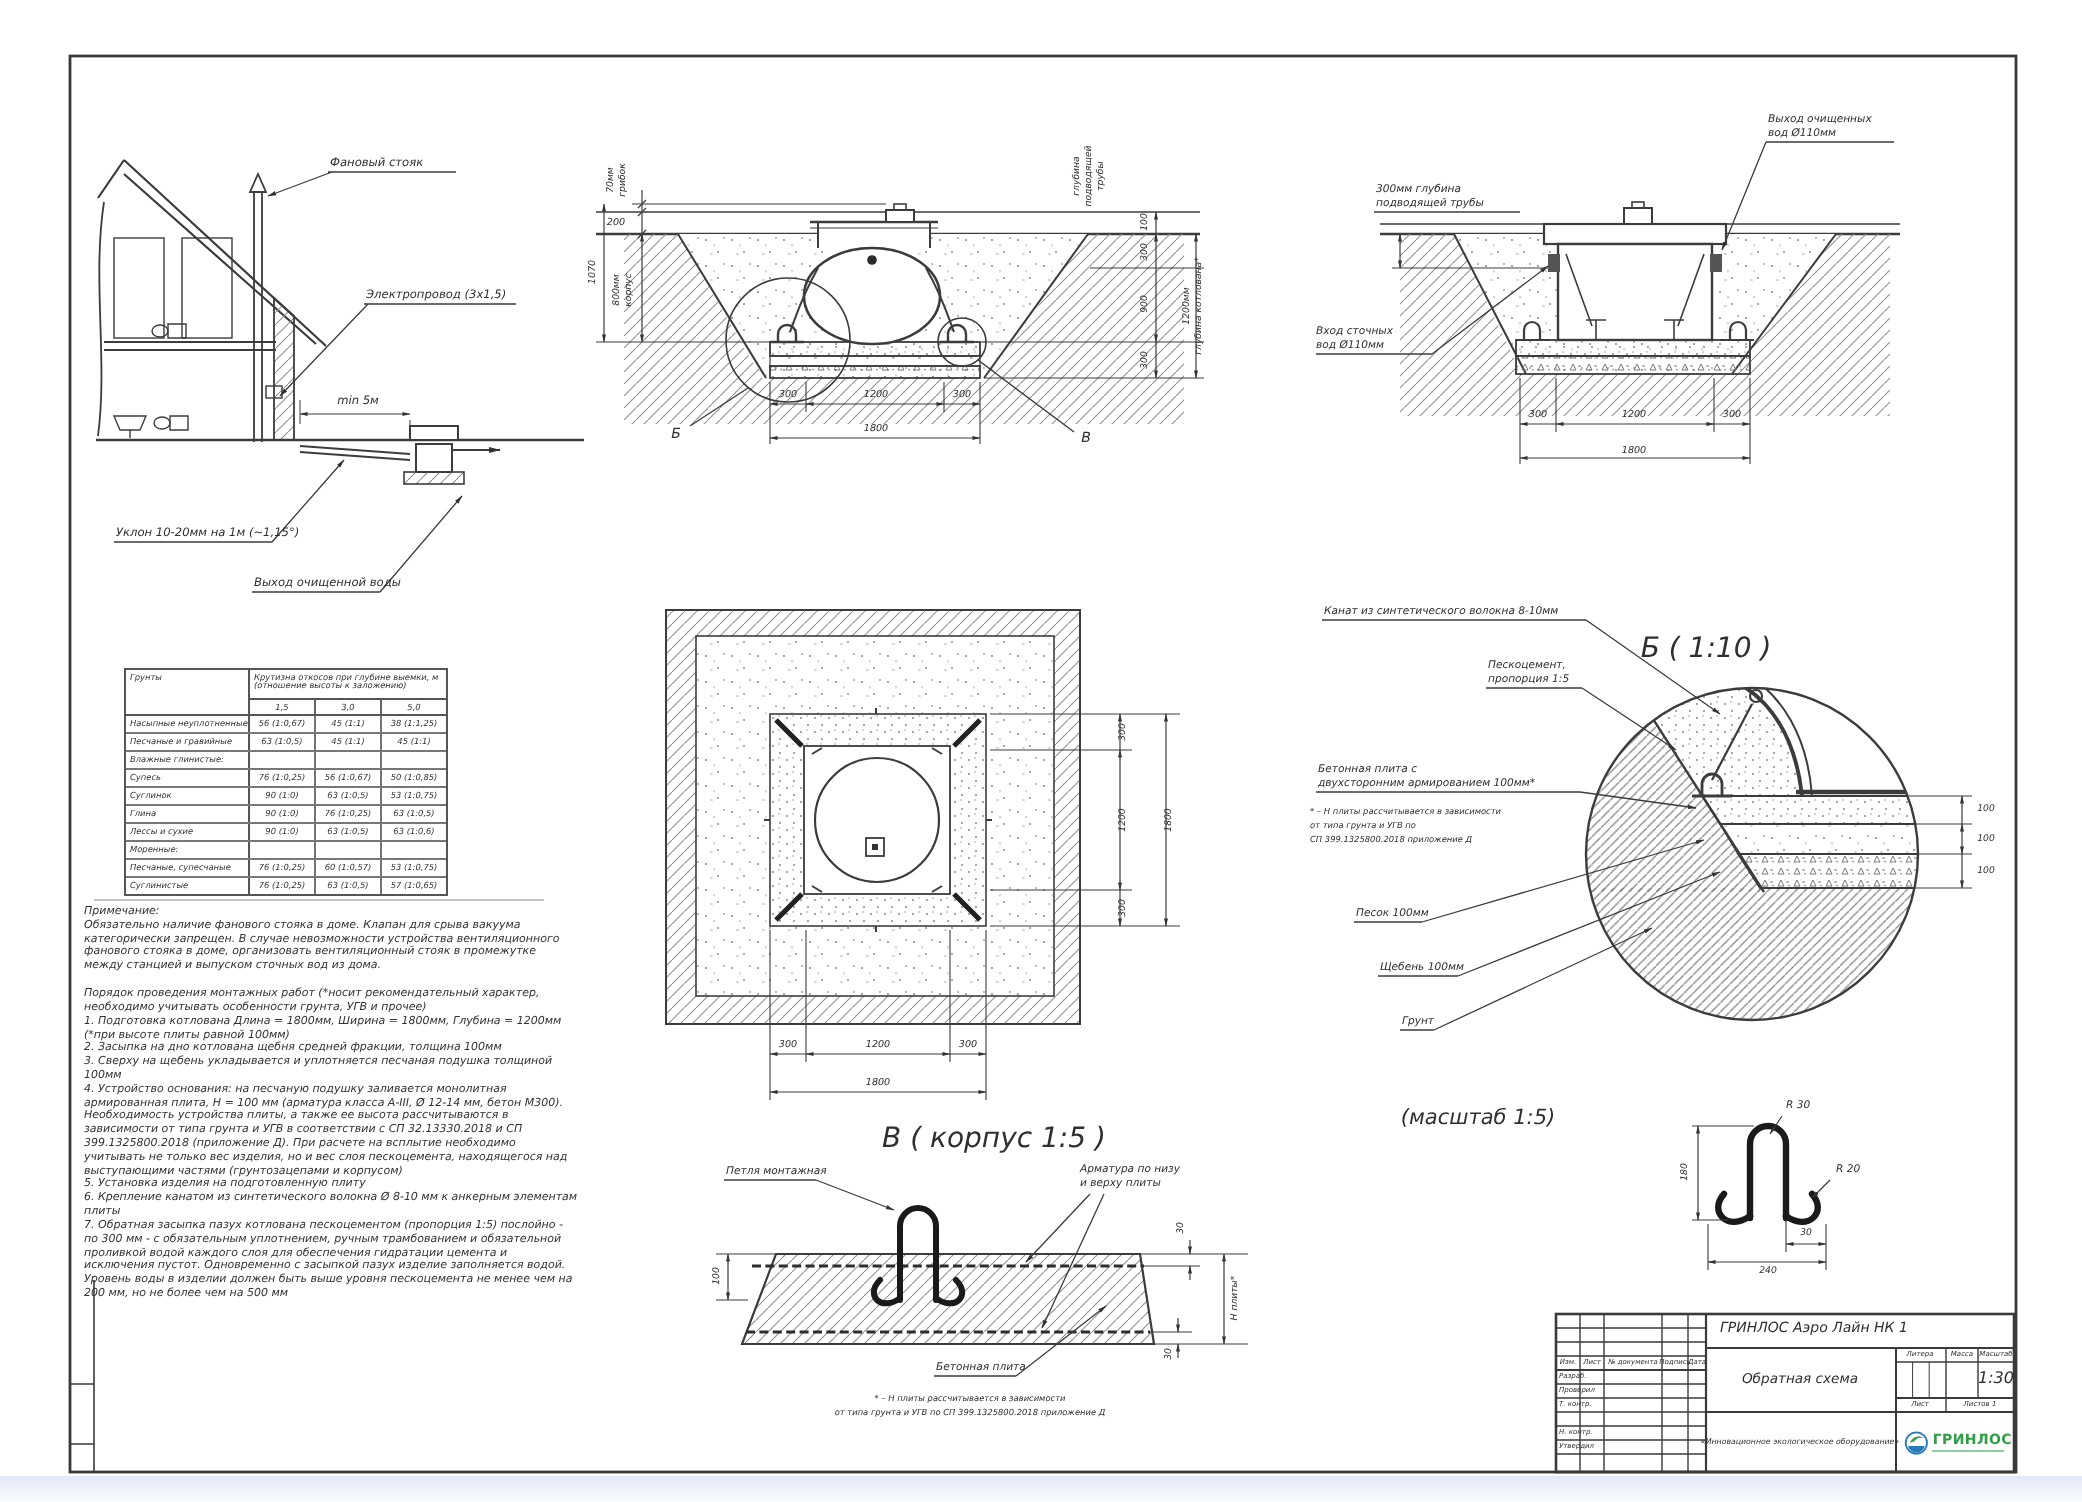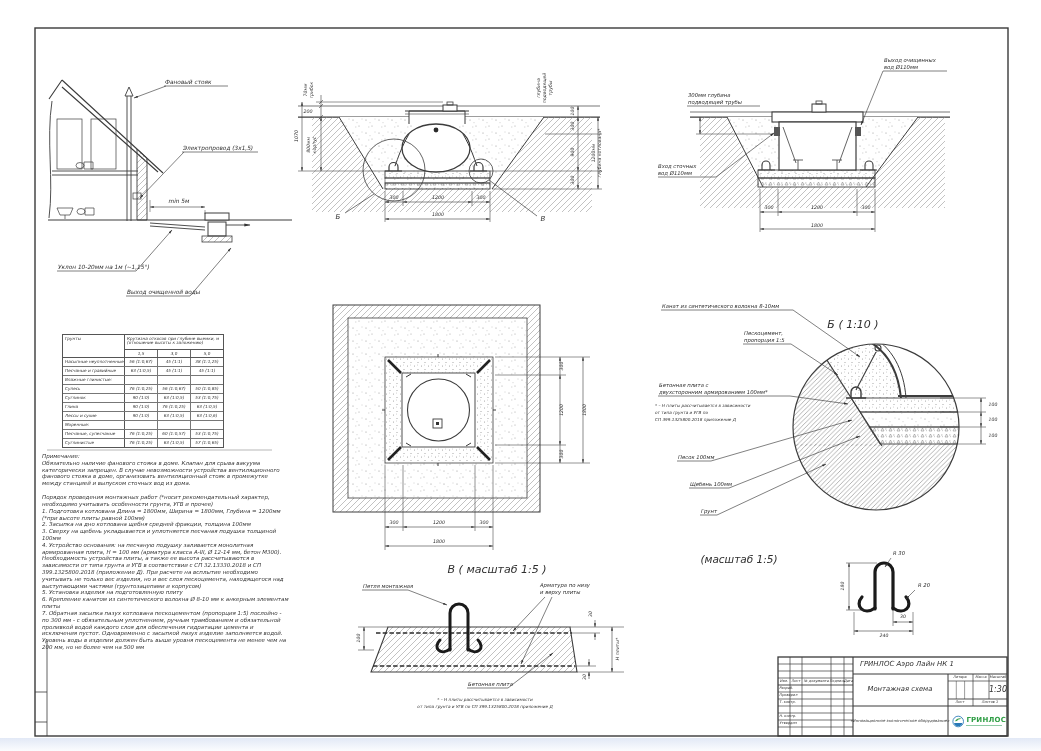--- a/index.html
+++ b/index.html
@@ -3,21 +3,21 @@
 <meta charset="utf-8">
 <style>
   html,body{margin:0;padding:0;background:#fff;}
   .page{position:relative;width:1041px;height:751px;background:#fff;overflow:hidden;font-family:"DejaVu Sans",sans-serif;}
   svg.draw{position:absolute;left:0;top:0;}
   .lab,.lab-l,.vlab{position:absolute;white-space:nowrap;color:#2f2f2f;font-family:"DejaVu Sans",sans-serif;font-style:italic;line-height:1.1;}
   .lab{transform:translate(-50%,-50%);}
   .vlab{transform:translate(-50%,-50%) rotate(-90deg);}
   .f35{font-size:3.5px;} .f39{font-size:3.9px;} .f42{font-size:4.2px;} .f46{font-size:4.6px;}
   .f48{font-size:4.8px;} .f53{font-size:5.3px;} .f58{font-size:5.8px;} .f68{font-size:6.8px;}
-  .f7{font-size:7px;} .f8{font-size:8px;} .f105{font-size:10.5px;} .f11{font-size:11px;text-align:right;}
+  .f7{font-size:7px;} .f8{font-size:8px;} .f105{font-size:10.5px;} .f11{font-size:14px;text-align:right;}
   .soiltable{position:absolute;left:62px;top:334px;width:160px;font:italic 4.2px/1.1 "DejaVu Sans",sans-serif;color:#333;border:1px solid #555;}
   .thead{display:flex;border-bottom:0.8px solid #555;}
   .th-name{width:62px;border-right:0.8px solid #555;padding:2px 1px 1px 2px;box-sizing:border-box;}
   .th-right{flex:1;min-width:0;}
   .th-top{padding:1.5px 2px;height:15px;border-bottom:0.8px solid #555;box-sizing:border-box;}
   .th-bot{display:flex;height:7px;}
   .th-bot .dc{flex:1;text-align:center;line-height:7px;border-right:0.6px solid #666;}
   .th-bot .dc:last-child{border-right:none;}
   .trow{display:flex;height:8px;border-bottom:0.55px solid #777;}
   .trow:last-child{border-bottom:none;}
@@ -379,41 +379,41 @@
   <span class="lab-l f42" style="left:655px;top:404px">* – Н плиты рассчитывается в зависимости</span>
   <span class="lab-l f42" style="left:655px;top:411px">от типа грунта и УГВ по</span>
   <span class="lab-l f42" style="left:655px;top:418px">СП 399.1325800.2018 приложение Д</span>
   <span class="lab-l f53" style="left:678px;top:455px">Песок 100мм</span>
   <span class="lab-l f53" style="left:690px;top:482px">Щебень 100мм</span>
   <span class="lab-l f53" style="left:701px;top:509px">Грунт</span>
   <span class="lab f46" style="left:993px;top:405px">100</span>
   <span class="lab f46" style="left:993px;top:420px">100</span>
   <span class="lab f46" style="left:993px;top:436px">100</span>
 
-  <span class="lab f11" style="left:497px;top:570px">В ( масштаб 1:5 )</span>
+  <span class="lab f11" style="left:497px;top:570px">В ( корпус 1:5 )</span>
   <span class="lab-l f53" style="left:363px;top:584px">Петля монтажная</span>
   <span class="lab-l f53" style="left:540px;top:583px">Арматура по низу</span>
   <span class="lab-l f53" style="left:540px;top:590px">и верху плиты</span>
   <span class="lab-l f53" style="left:468px;top:682px">Бетонная плита</span>
   <span class="vlab f46" style="left:359px;top:638px">100</span>
   <span class="vlab f46" style="left:591px;top:614px">30</span>
   <span class="vlab f46" style="left:618px;top:649px">Н плиты*</span>
   <span class="vlab f46" style="left:585px;top:677px">30</span>
   <span class="lab f42" style="left:485px;top:700px">* – Н плиты рассчитывается в зависимости</span>
   <span class="lab f42" style="left:485px;top:707px">от типа грунта и УГВ по СП 399.1325800.2018 приложение Д</span>
 
   <span class="lab f105" style="left:739px;top:560px">(масштаб 1:5)</span>
   <span class="lab-l f53" style="left:893px;top:551px">R 30</span>
   <span class="lab-l f53" style="left:918px;top:583px">R 20</span>
   <span class="vlab f46" style="left:843px;top:586px">180</span>
   <span class="lab f46" style="left:903px;top:617px">30</span>
   <span class="lab f46" style="left:884px;top:636px">240</span>
 
   <span class="lab-l f7" style="left:860px;top:661px">ГРИНЛОС Аэро Лайн НК 1</span>
-  <span class="lab f68" style="left:900px;top:690px">Монтажная схема</span>
+  <span class="lab f68" style="left:900px;top:690px">Обратная схема</span>
   <span class="lab f35" style="left:960px;top:677.5px">Литера</span>
   <span class="lab f35" style="left:981px;top:677.5px">Масса</span>
   <span class="lab f35" style="left:998px;top:677.5px">Масштаб</span>
   <span class="lab f8" style="left:998px;top:690px">1:30</span>
   <span class="lab f35" style="left:960px;top:702.5px">Лист</span>
   <span class="lab f35" style="left:990px;top:702.5px">Листов 1</span>
   <span class="lab f39" style="left:900px;top:721px">«Инновационное экологическое оборудование»</span>
   <span class="lab f35" style="left:784px;top:681.5px">Изм.</span>
   <span class="lab f35" style="left:796px;top:681.5px">Лист</span>
   <span class="lab f35" style="left:816.5px;top:681.5px">№ документа</span>

